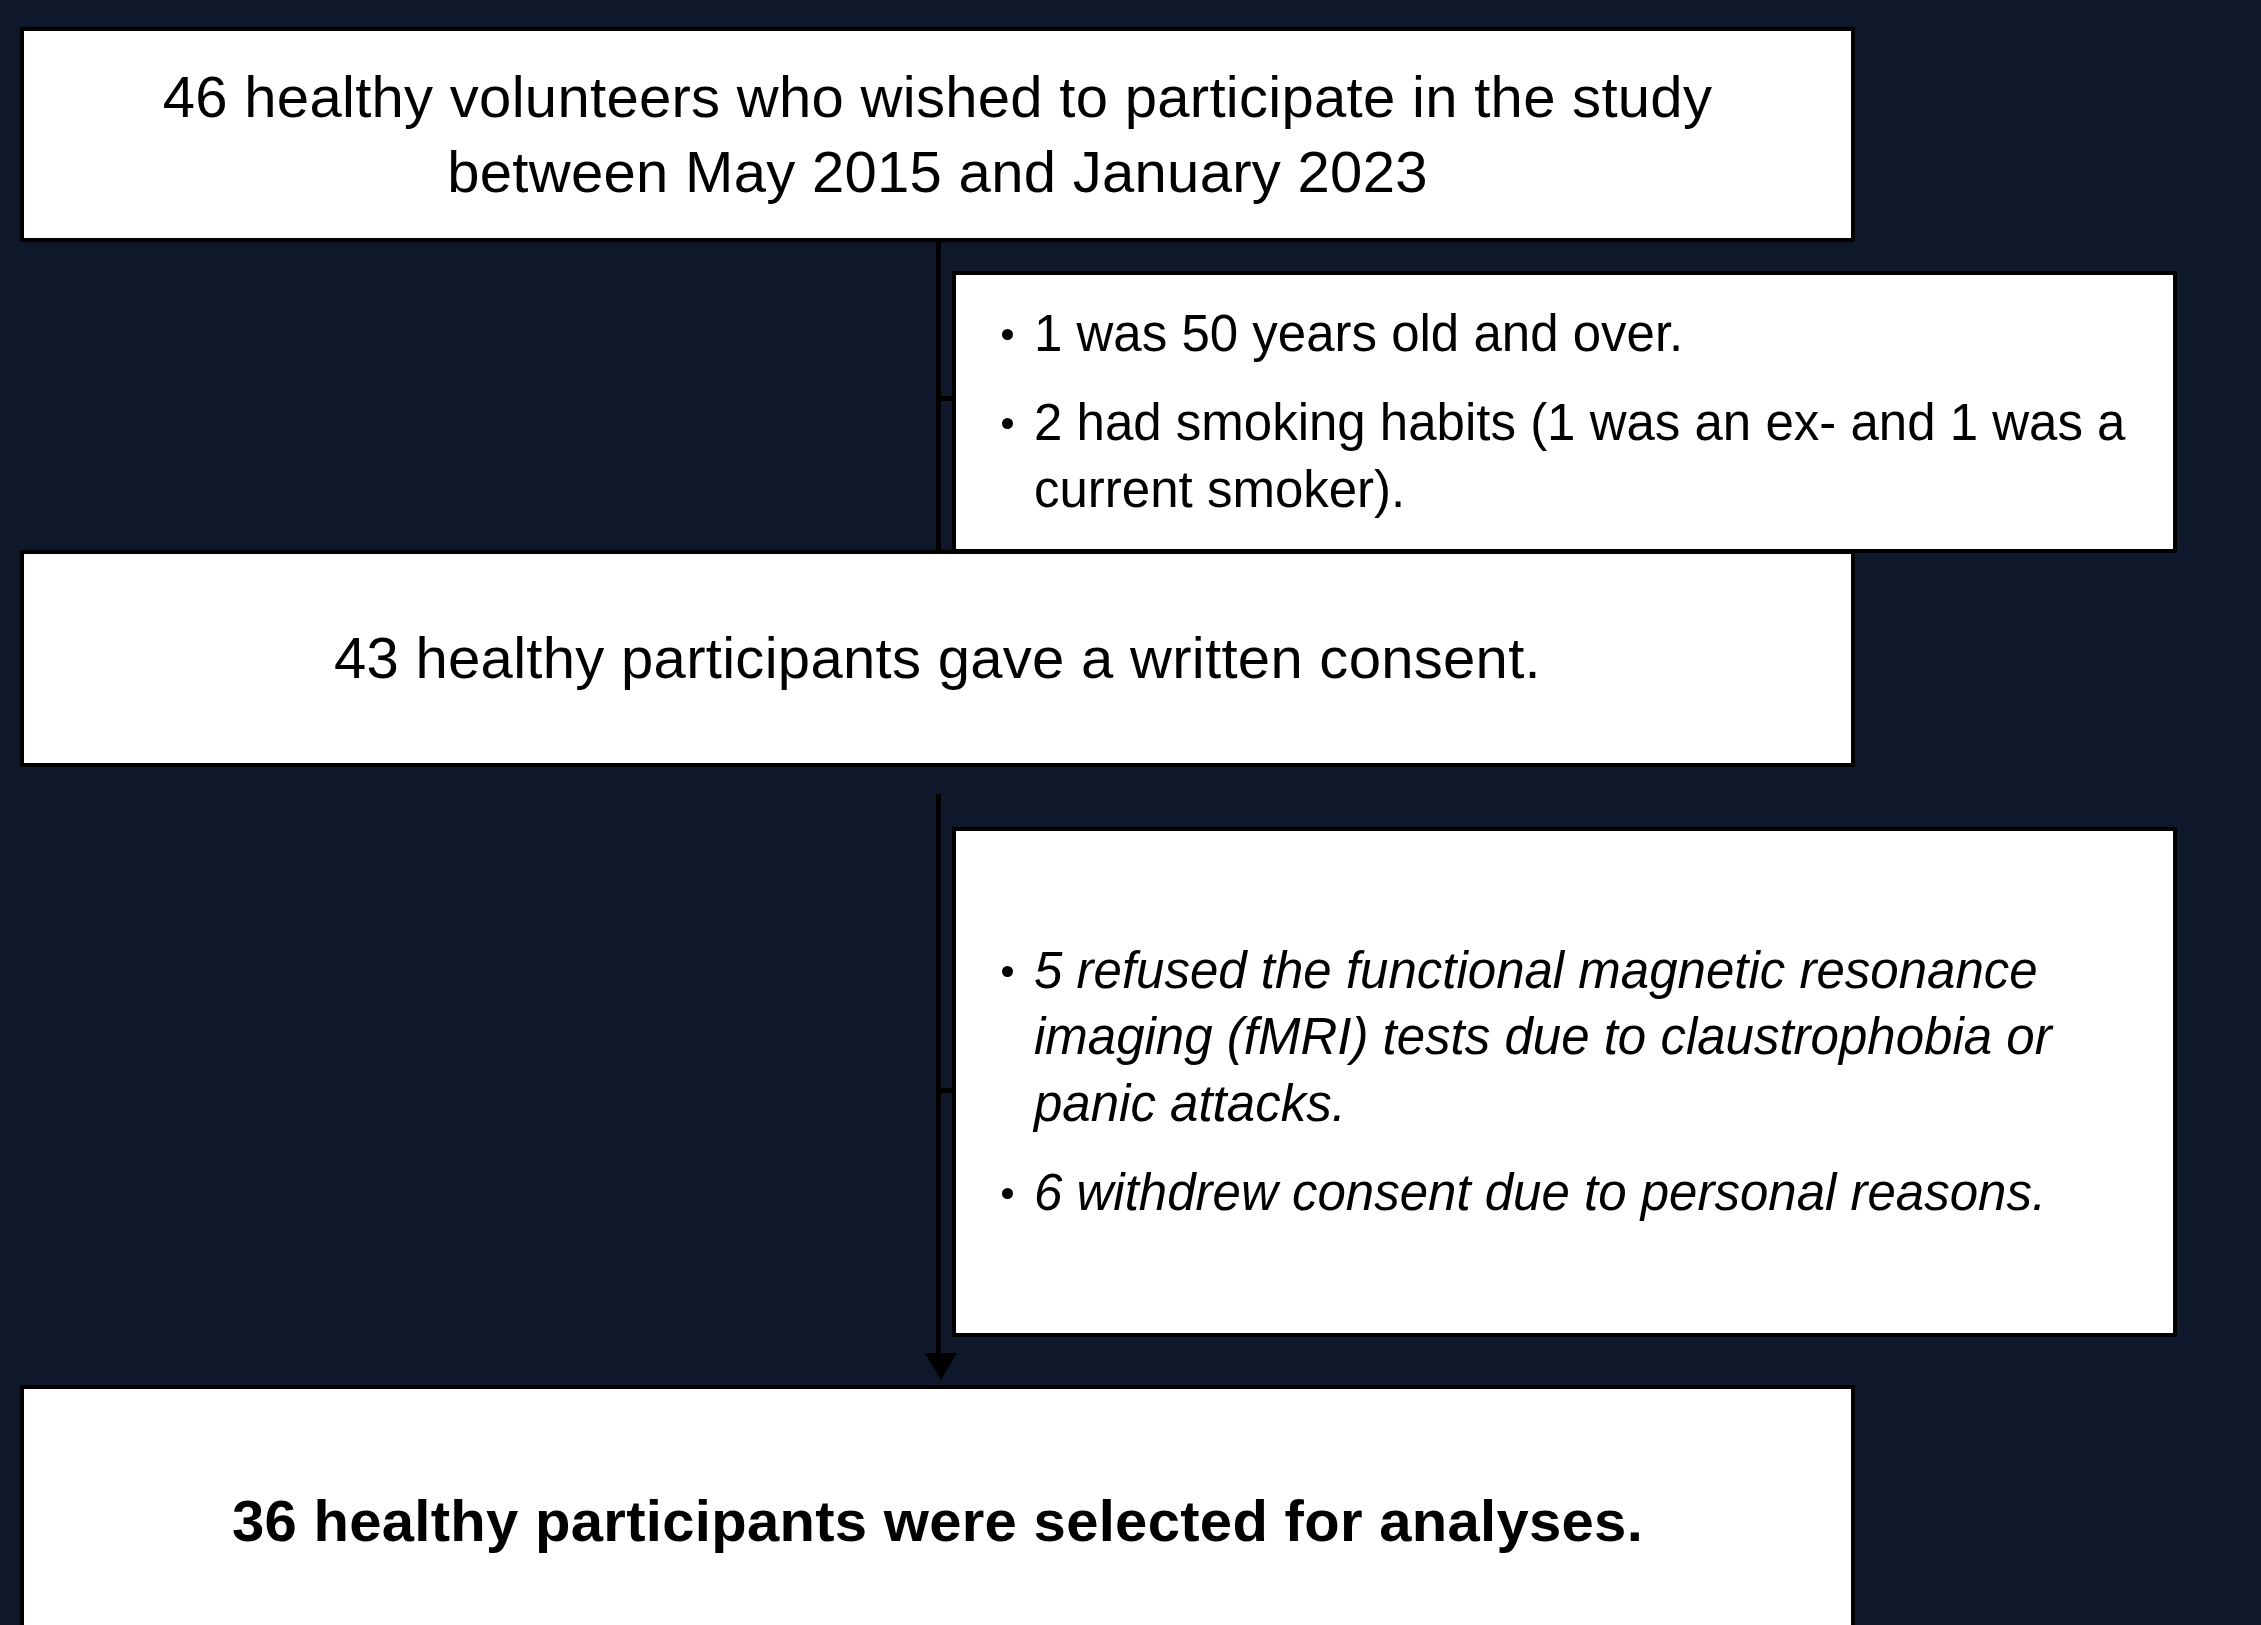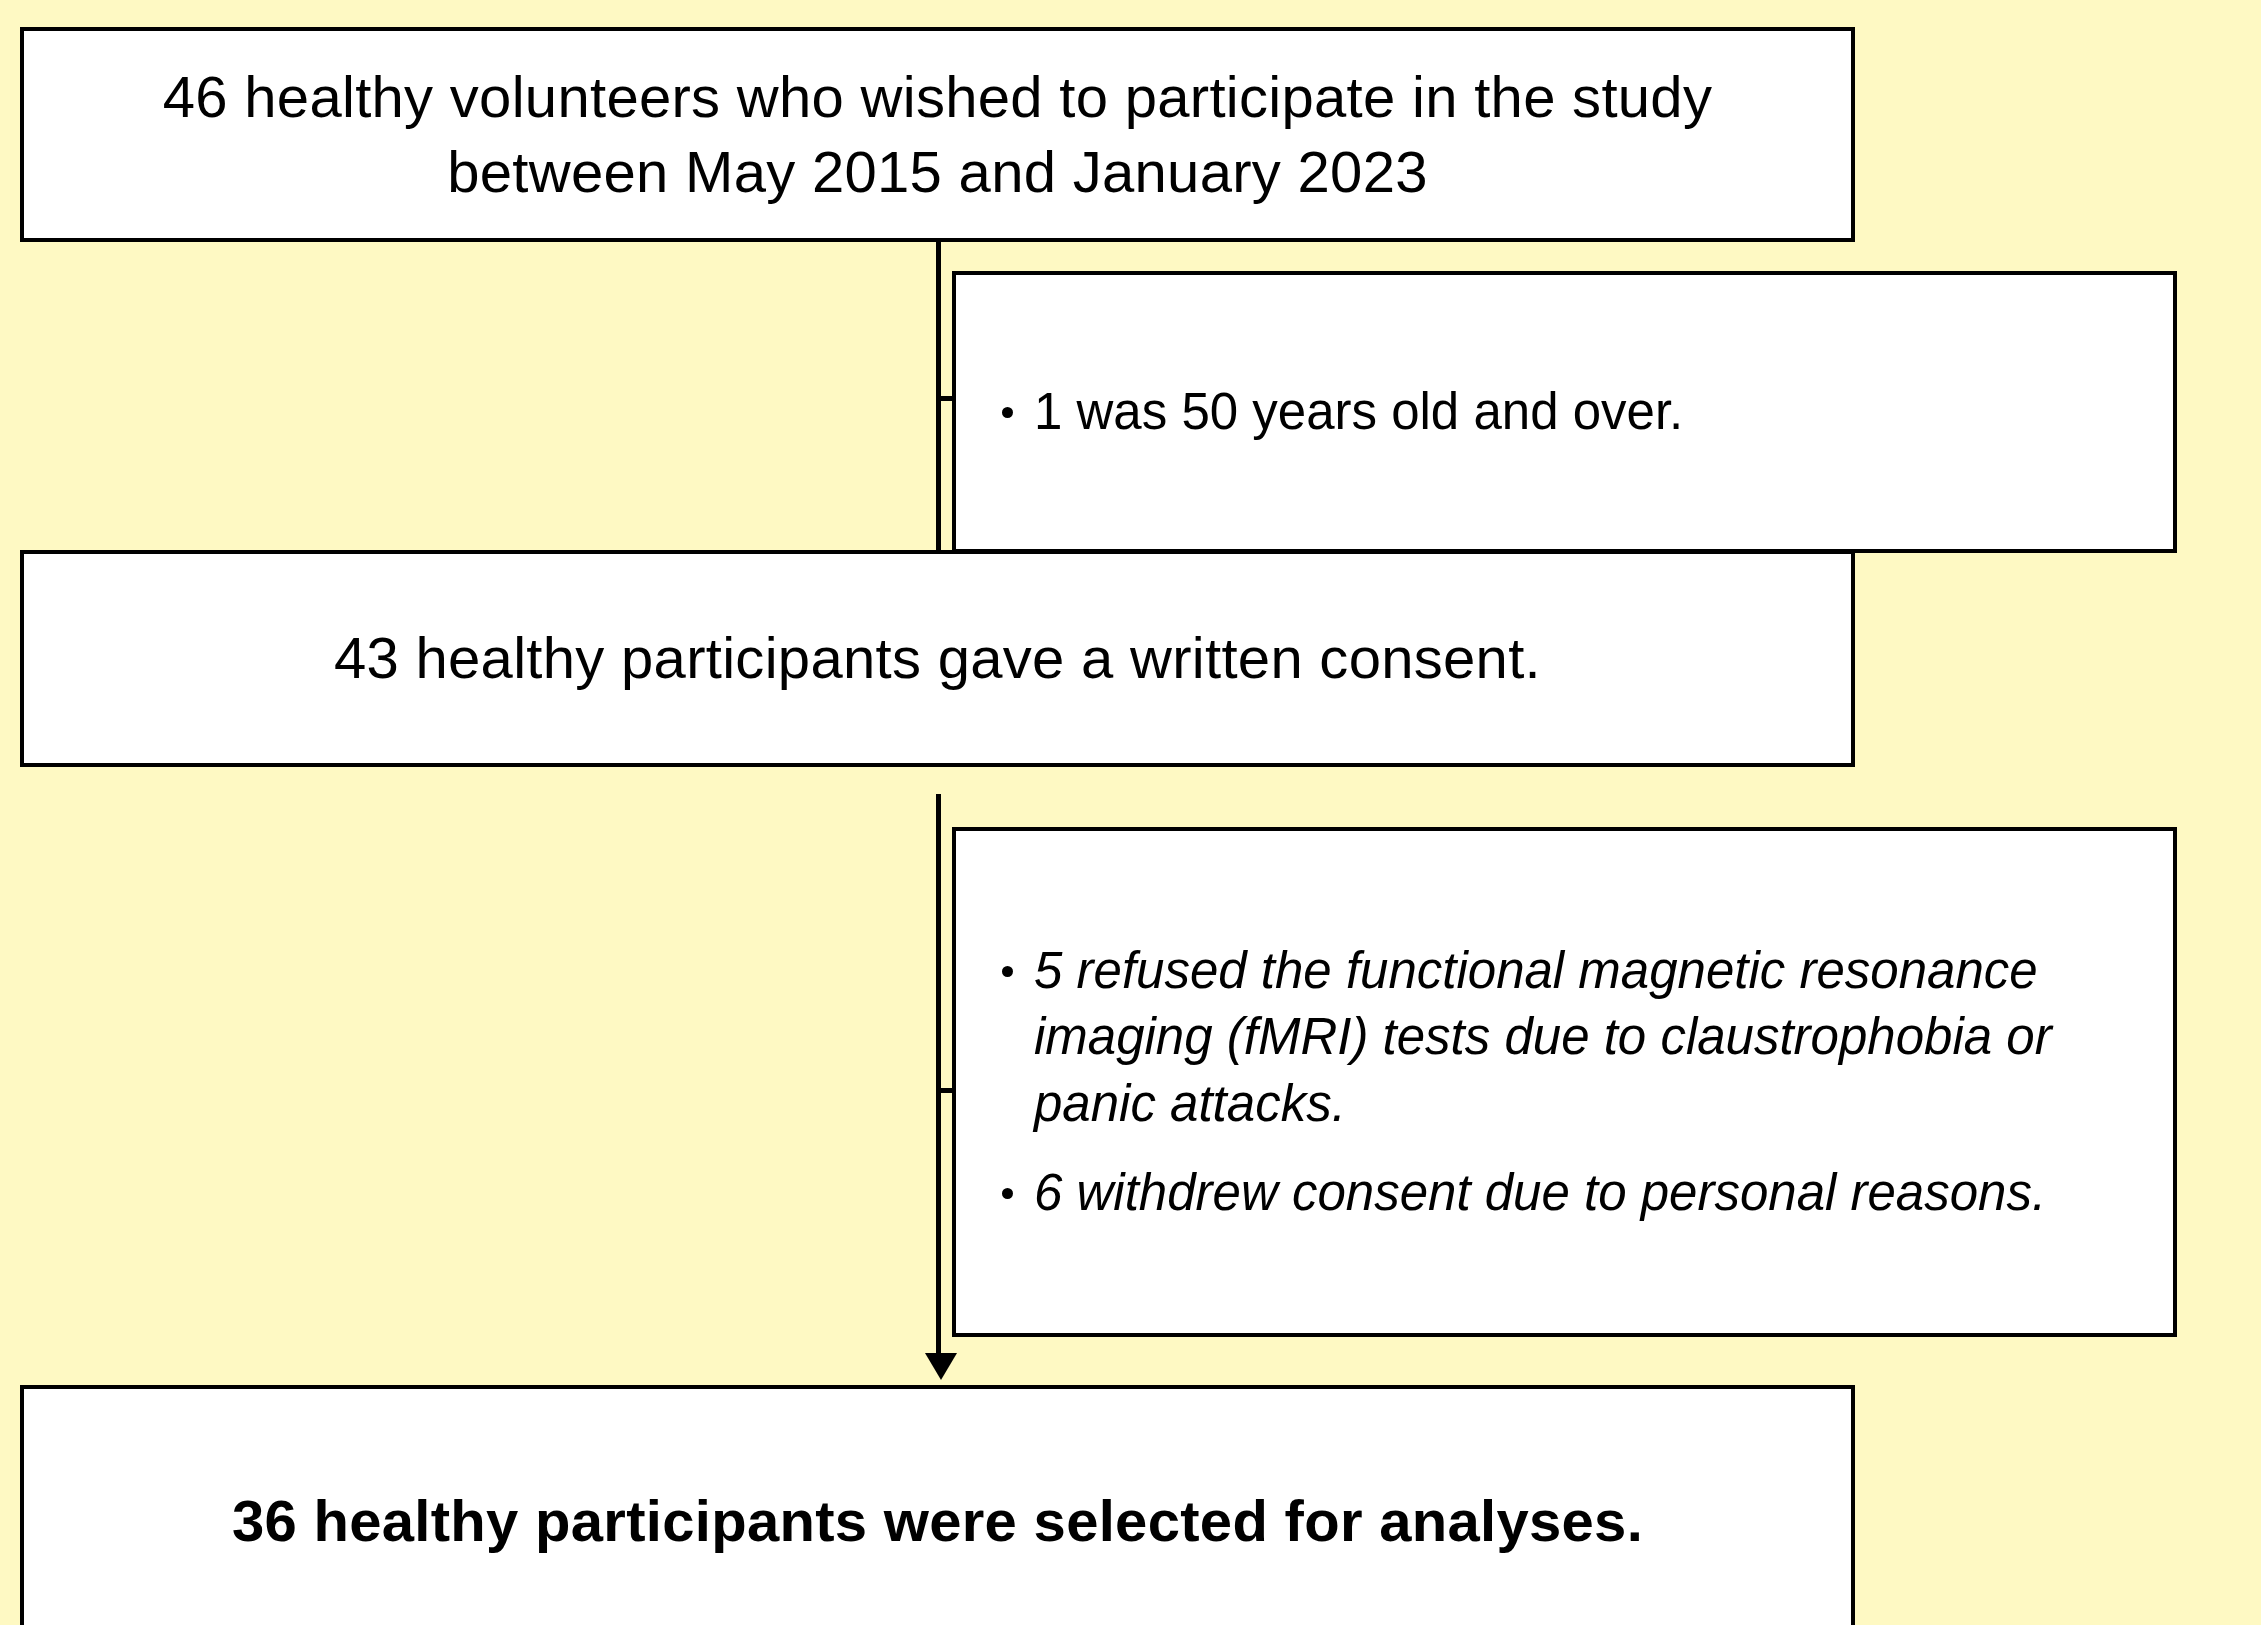--- a/index.html
+++ b/index.html
@@ -11,21 +11,21 @@
     width: 2261px;
     height: 1625px;
     font-family: "Liberation Sans", sans-serif;
     color: #000000;
     overflow: hidden;
   }
   #flowchart {
     position: relative;
     width: 2261px;
     height: 1625px;
-    background: #fef9c3;
+    background: #0f172a;
   }
 
   
   .box {
     position: absolute;
     box-sizing: border-box;
     border: 4.5px solid #000000;
     background: #ffffff;
     display: flex;
     align-items: center;
@@ -110,20 +110,21 @@
   </div>
 
   <div class="line vline" style="left:936px; top:242px; height:314px;"></div>
   <div class="arrowhead" style="left:925px; top:550px;"></div>
 
   <div class="line hline" style="left:936px; top:396px; width:80px;"></div>
 
   <div class="box exclusion" style="top:271px; height:282px;">
     <ul class="bullet-list">
       <li class="bullet-item">1 was 50 years old and over.</li>
+      <li class="bullet-item">2 had smoking habits (1 was an ex- and 1 was a current smoker).</li>
     </ul>
   </div>
 
   <div class="box main" style="top:550px; height:217px;">
     <div class="main-text">43 healthy participants gave a written consent.</div>
   </div>
 
   <div class="line vline" style="left:936px; top:794px; height:564px;"></div>
   <div class="arrowhead" style="left:925px; top:1353px;"></div>
 

